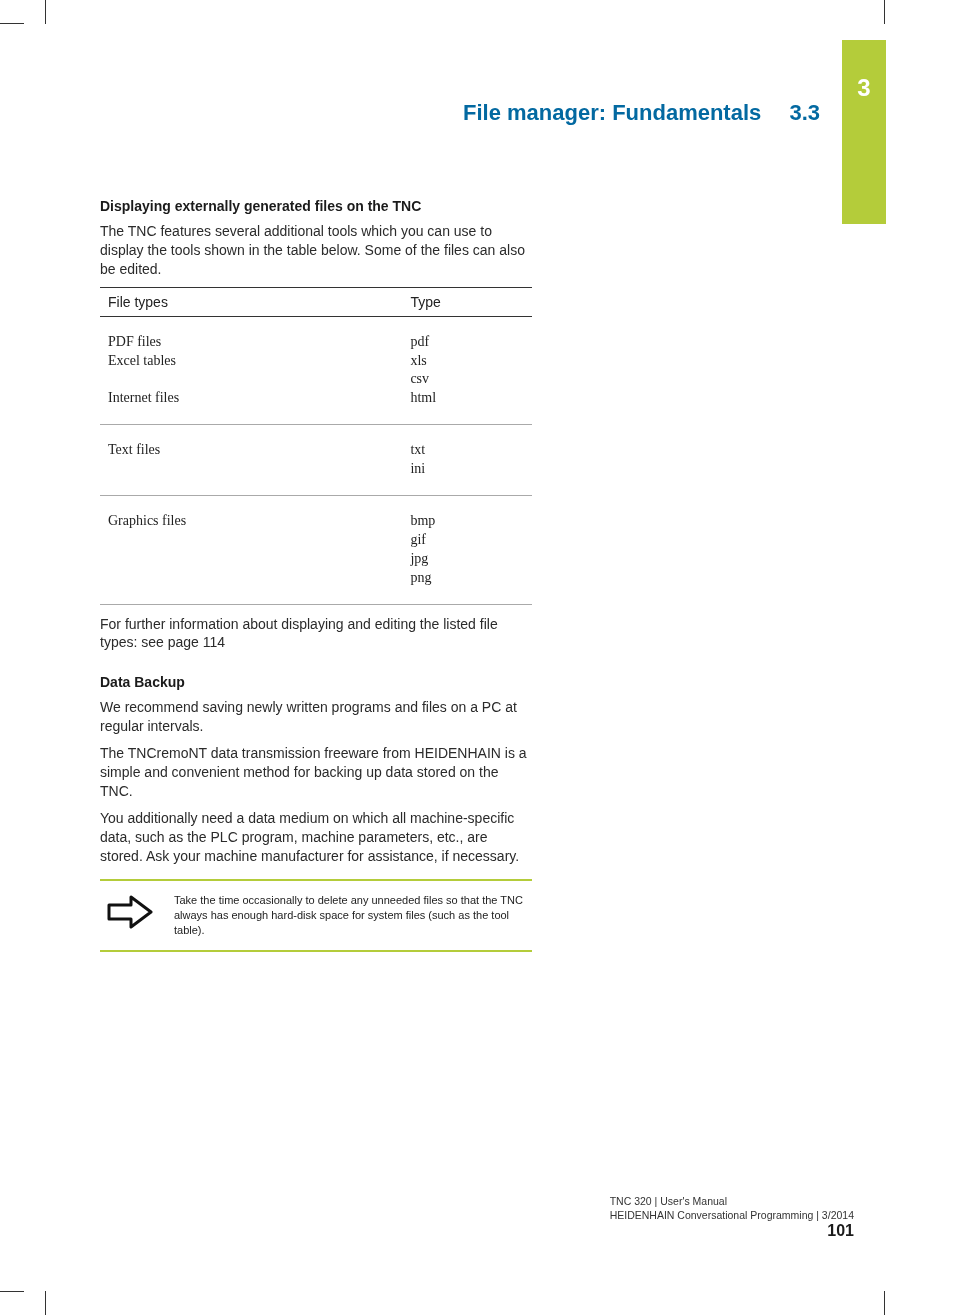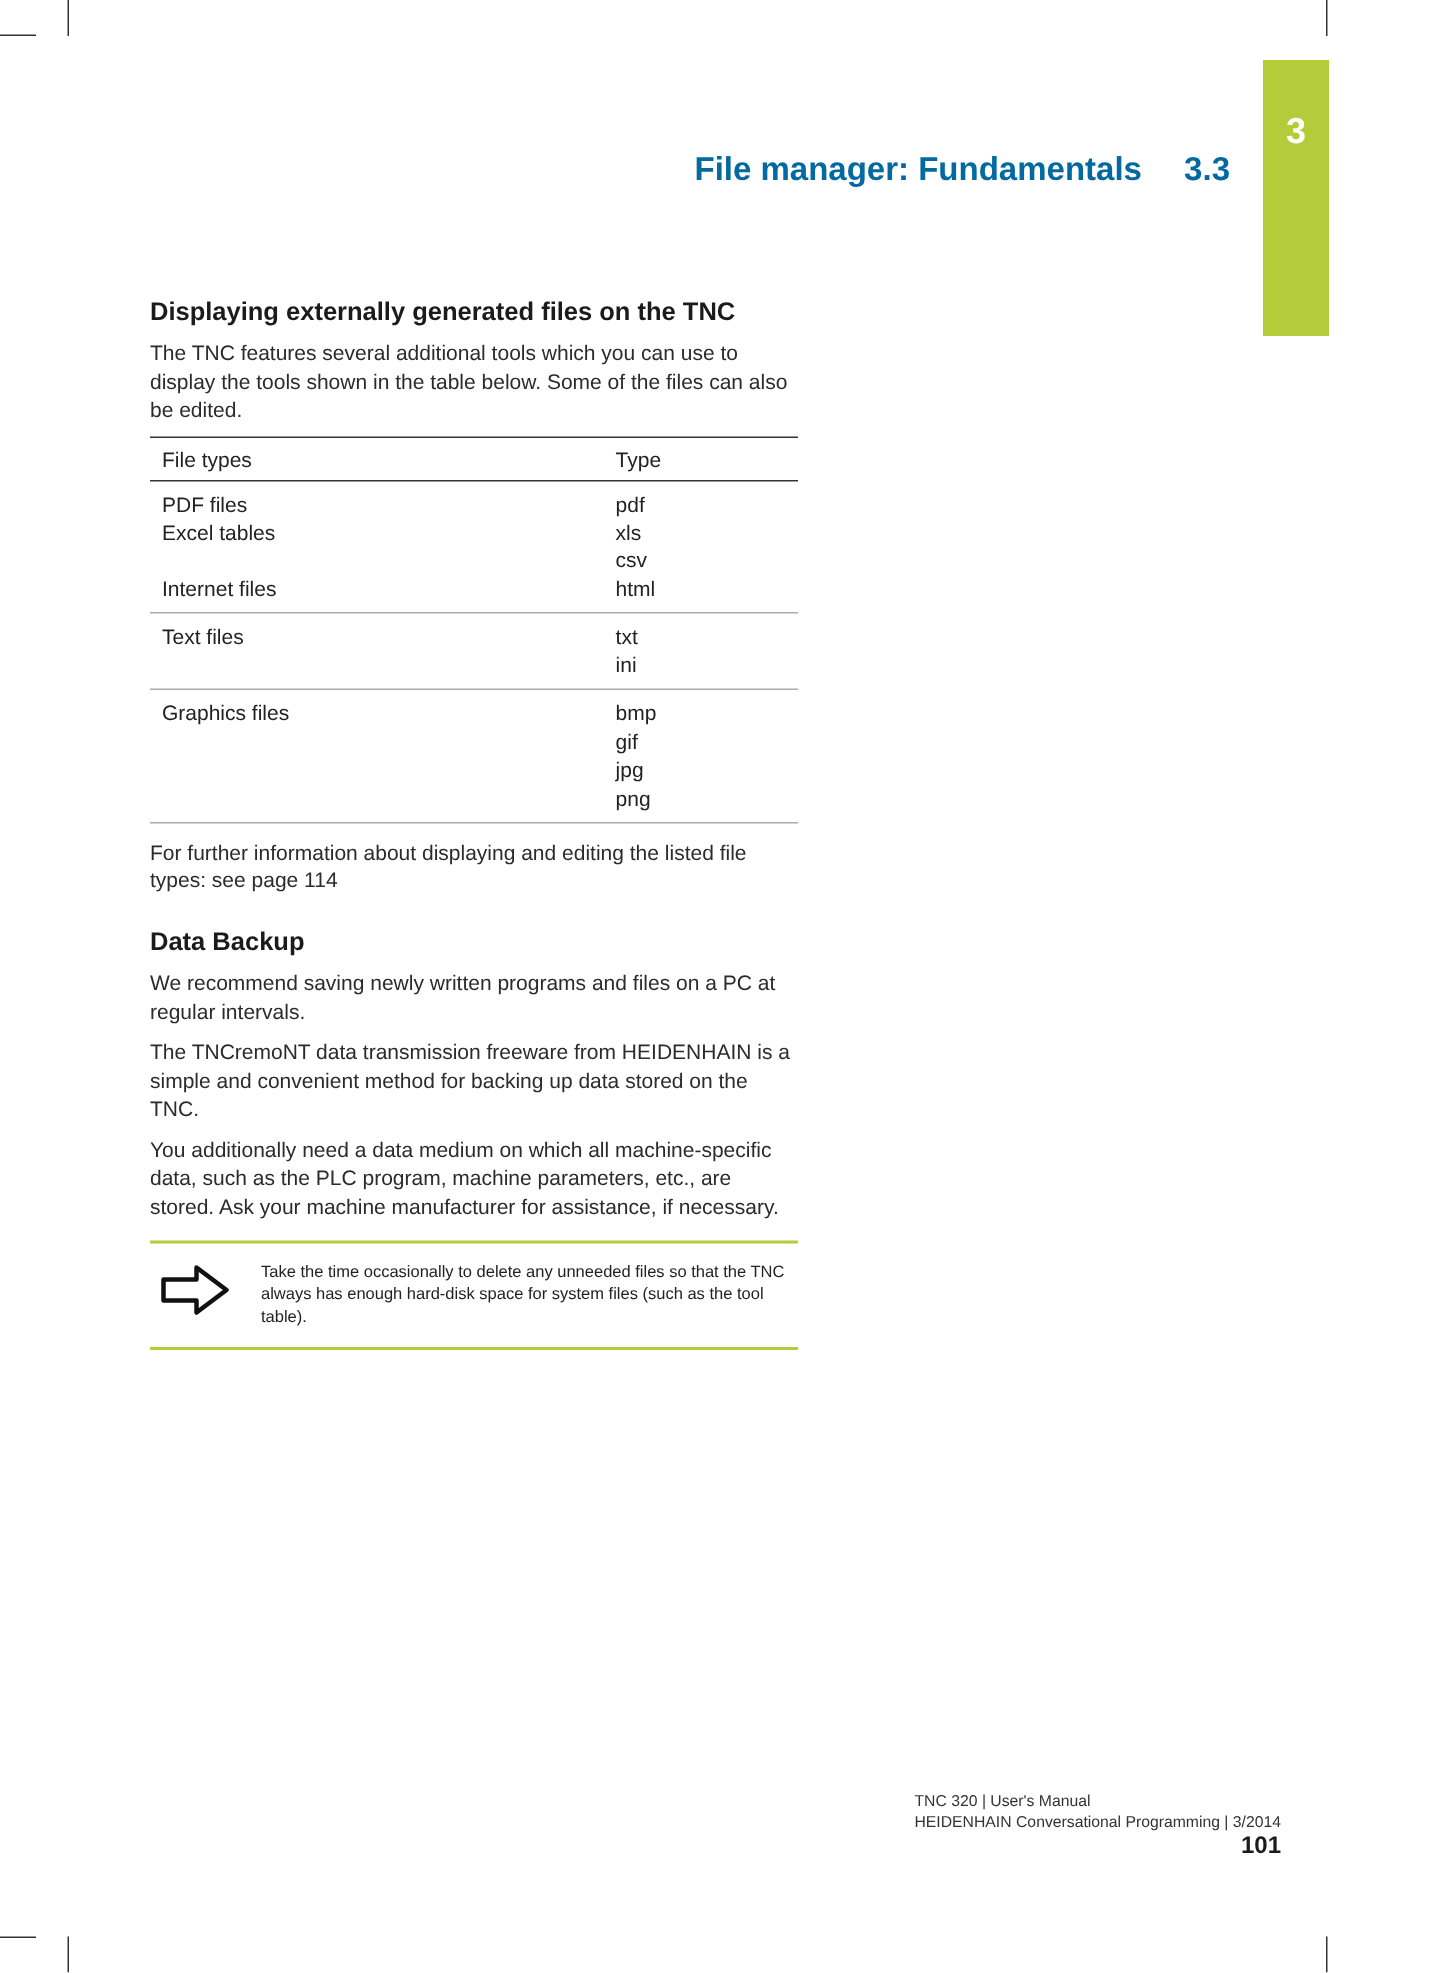--- a/index.html
+++ b/index.html
@@ -10,25 +10,25 @@
   .crop-tr-v { position: absolute; left: 884px; top: 0; width: 1px; height: 24px; background: #333; }
   .crop-bl-v { position: absolute; left: 45px; bottom: 0; width: 1px; height: 24px; background: #333; }
   .crop-bl-h { position: absolute; left: 0; bottom: 23px; width: 24px; height: 1px; background: #333; }
   .crop-br-v { position: absolute; left: 884px; bottom: 0; width: 1px; height: 24px; background: #333; }
   .tab { position: absolute; right: 68px; top: 40px; width: 44px; height: 184px; background: #B4CC3A; }
   .tab .chnum { color: #fff; font-weight: bold; font-size: 24px; position: absolute; top: 34px; width: 100%; text-align: center; }
   .header { position: absolute; top: 100px; right: 134px; color: #0369a1; font-weight: bold; font-size: 22px; text-align: right; }
   .header .title { display: inline; }
   .header .sec { margin-left: 22px; }
   .content { position: absolute; left: 100px; top: 198px; width: 432px; }
-  h3 { font-size: 17px; font-weight: bold; color: #1b1b1b; margin-bottom: 8px; }
+  h3 { font-size: 14px; font-weight: bold; color: #1b1b1b; margin-bottom: 8px; }
   p { font-size: 14px; line-height: 1.35; color: #2b2b2b; margin-bottom: 8px; }
   table { width: 100%; border-collapse: collapse; margin-top: 6px; margin-bottom: 10px; font-size: 14px; }
   thead th { text-align: left; font-weight: normal; padding: 6px 8px; border-top: 1px solid #333; border-bottom: 1px solid #333; }
-  tbody td { padding: 6px 8px; vertical-align: top; border-bottom: 1px solid #aaa; line-height: 1.35; }
+  tbody td { padding: 16px 8px; vertical-align: top; border-bottom: 1px solid #aaa; line-height: 1.35; font-family: Liberation Serif, serif; }
   .sec2 { margin-top: 22px; }
   .note { display: flex; border-top: 2px solid #B4CC3A; border-bottom: 2px solid #B4CC3A; padding: 12px 8px 12px 4px; margin-top: 14px; align-items: flex-start; gap: 18px; }
   .note .icon { flex: 0 0 52px; display: flex; justify-content: center; padding-top: 2px; }
   .note .txt { font-size: 11px; line-height: 1.35; }
   .footer { position: absolute; left: 100px; bottom: 75px; right: 100px; display: flex; justify-content: space-between; align-items: flex-end; flex-direction: column; }
   .footer .meta { font-size: 10.5px; color: #333; line-height: 1.35; }
   .footer .pagenum { font-size: 16px; font-weight: bold; color: #1b1b1b; }
   .col-type { width: 30%; }
 </style>
 </head>

